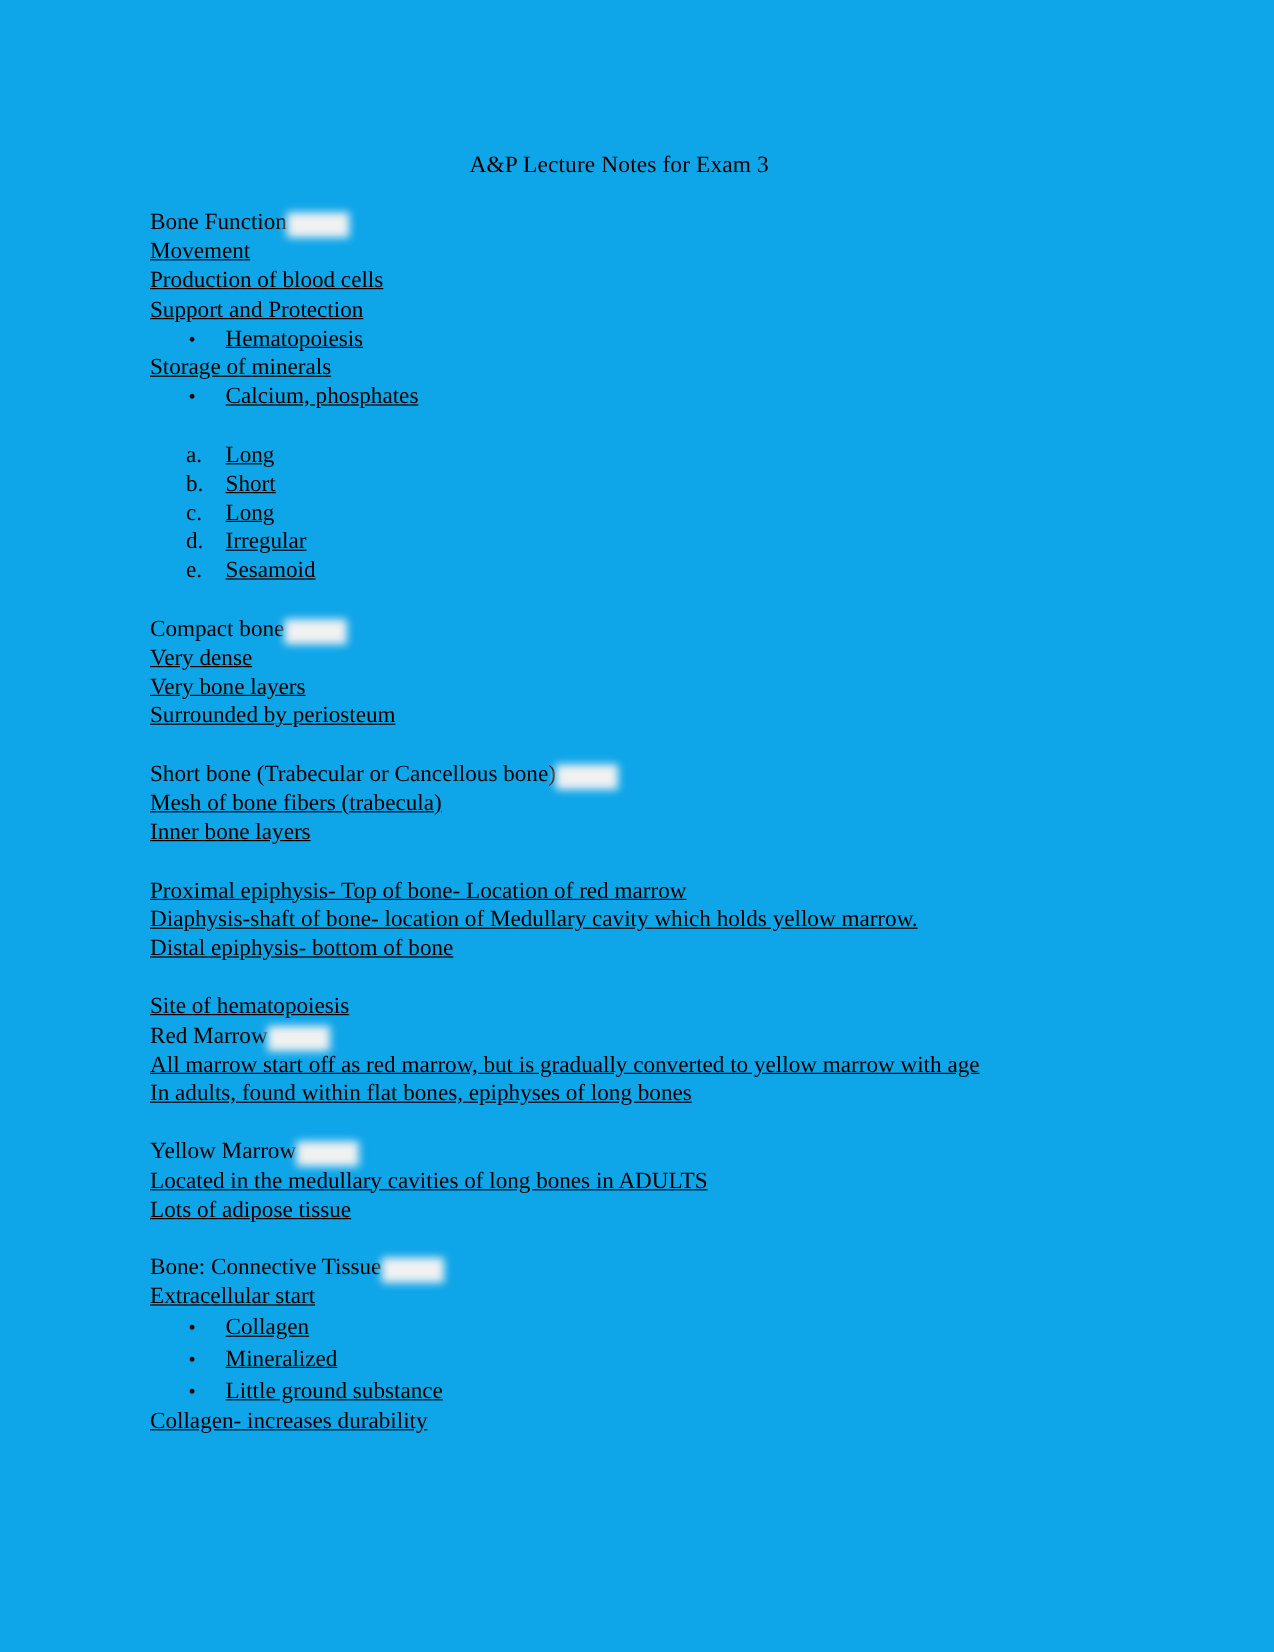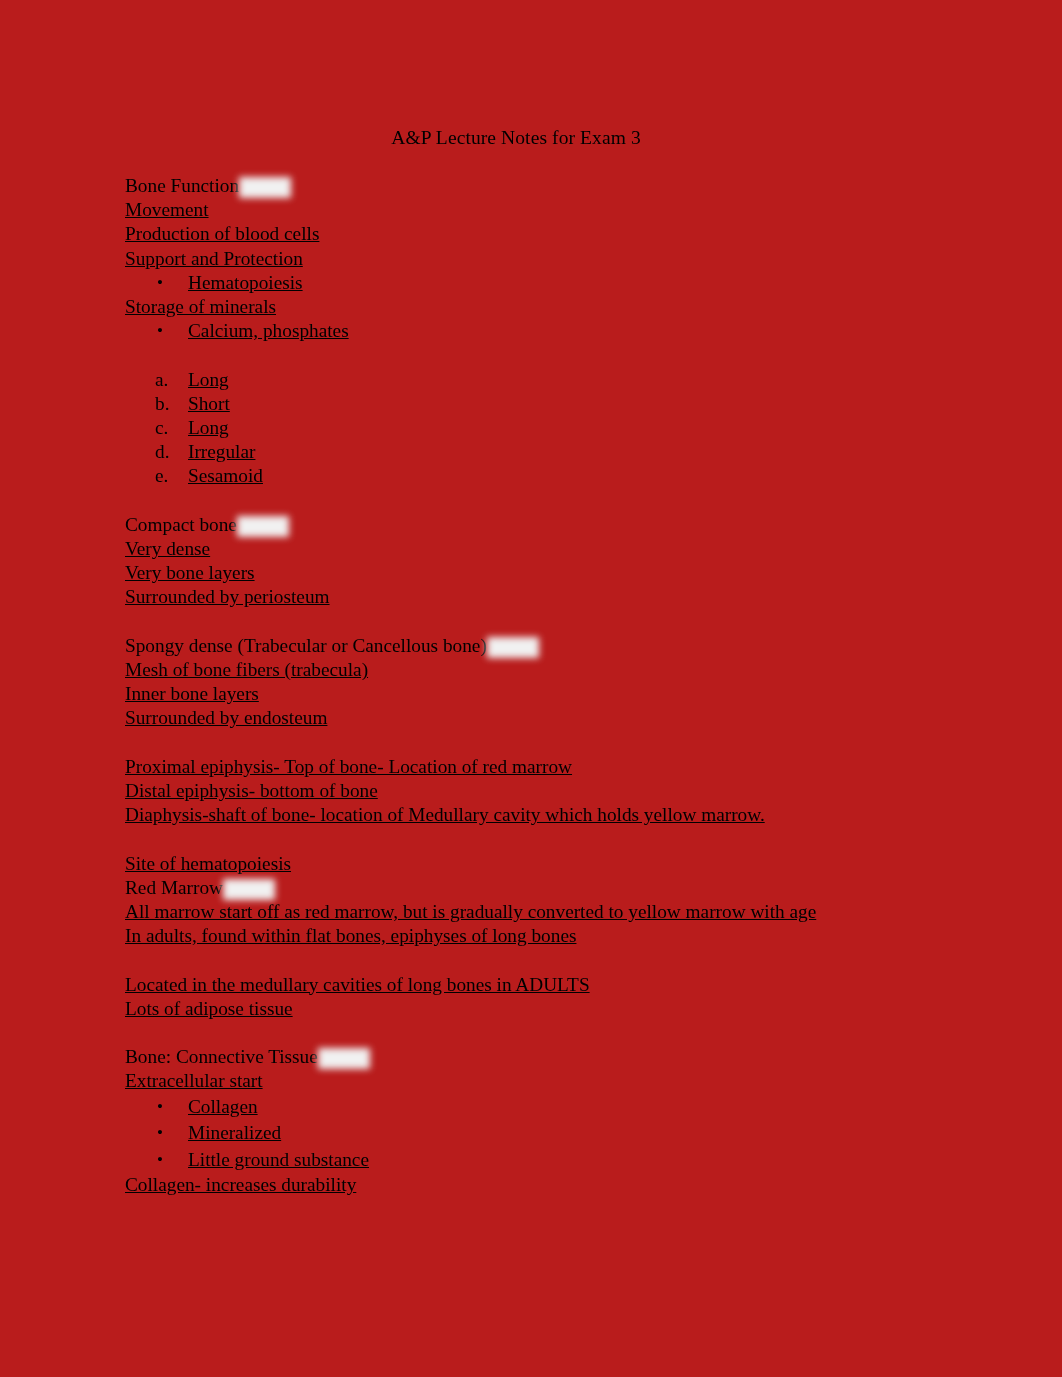--- a/index.html
+++ b/index.html
@@ -5,21 +5,21 @@
 <style>
   html, body {
     margin: 0;
     padding: 0;
     background: #ffffff;
   }
   .page {
     position: relative;
     width: 1062px;
     height: 1377px;
-    background: #b91c1c;
+    background: #0ea5e9;
     font-family: "Liberation Serif", "DejaVu Serif", serif;
     color: #000000;
     overflow: hidden;
   }
 
   
   .doc-title {
     position: absolute;
     left: 0;
     top: 126px;
@@ -134,40 +134,40 @@
 
     <div class="spacer"></div>
 
     <div class="line"><span class="heading">Compact bone</span></div>
     <div class="line">Very dense</div>
     <div class="line">Very bone layers</div>
     <div class="line">Surrounded by periosteum</div>
 
     <div class="spacer"></div>
 
-    <div class="line"><span class="heading">Spongy dense (Trabecular or Cancellous bone)</span></div>
+    <div class="line"><span class="heading">Short bone (Trabecular or Cancellous bone)</span></div>
     <div class="line">Mesh of bone fibers (trabecula)</div>
     <div class="line">Inner bone layers</div>
-    <div class="line">Surrounded by endosteum</div>
 
     <div class="spacer"></div>
 
     <div class="line">Proximal epiphysis- Top of bone- Location of red marrow</div>
+    <div class="line">Diaphysis-shaft of bone- location of Medullary cavity which holds yellow marrow.</div>
     <div class="line">Distal epiphysis- bottom of bone</div>
-    <div class="line">Diaphysis-shaft of bone- location of Medullary cavity which holds yellow marrow.</div>
 
     <div class="spacer"></div>
 
     <div class="line">Site of hematopoiesis</div>
     <div class="line"><span class="heading">Red Marrow</span></div>
     <div class="line">All marrow start off as red marrow, but is gradually converted to yellow marrow with age</div>
     <div class="line">In adults, found within flat bones, epiphyses of long bones</div>
 
     <div class="spacer"></div>
 
+    <div class="line"><span class="heading">Yellow Marrow</span></div>
     <div class="line">Located in the medullary cavities of long bones in ADULTS</div>
     <div class="line">Lots of adipose tissue</div>
 
     <div class="spacer"></div>
 
     <div class="line"><span class="heading">Bone: Connective Tissue</span></div>
     <div class="line">Extracellular start</div>
     <div class="li bullet loose"><span class="marker">•</span><span>Collagen</span></div>
     <div class="li bullet loose"><span class="marker">•</span><span>Mineralized</span></div>
     <div class="li bullet loose"><span class="marker">•</span><span>Little ground substance</span></div>

